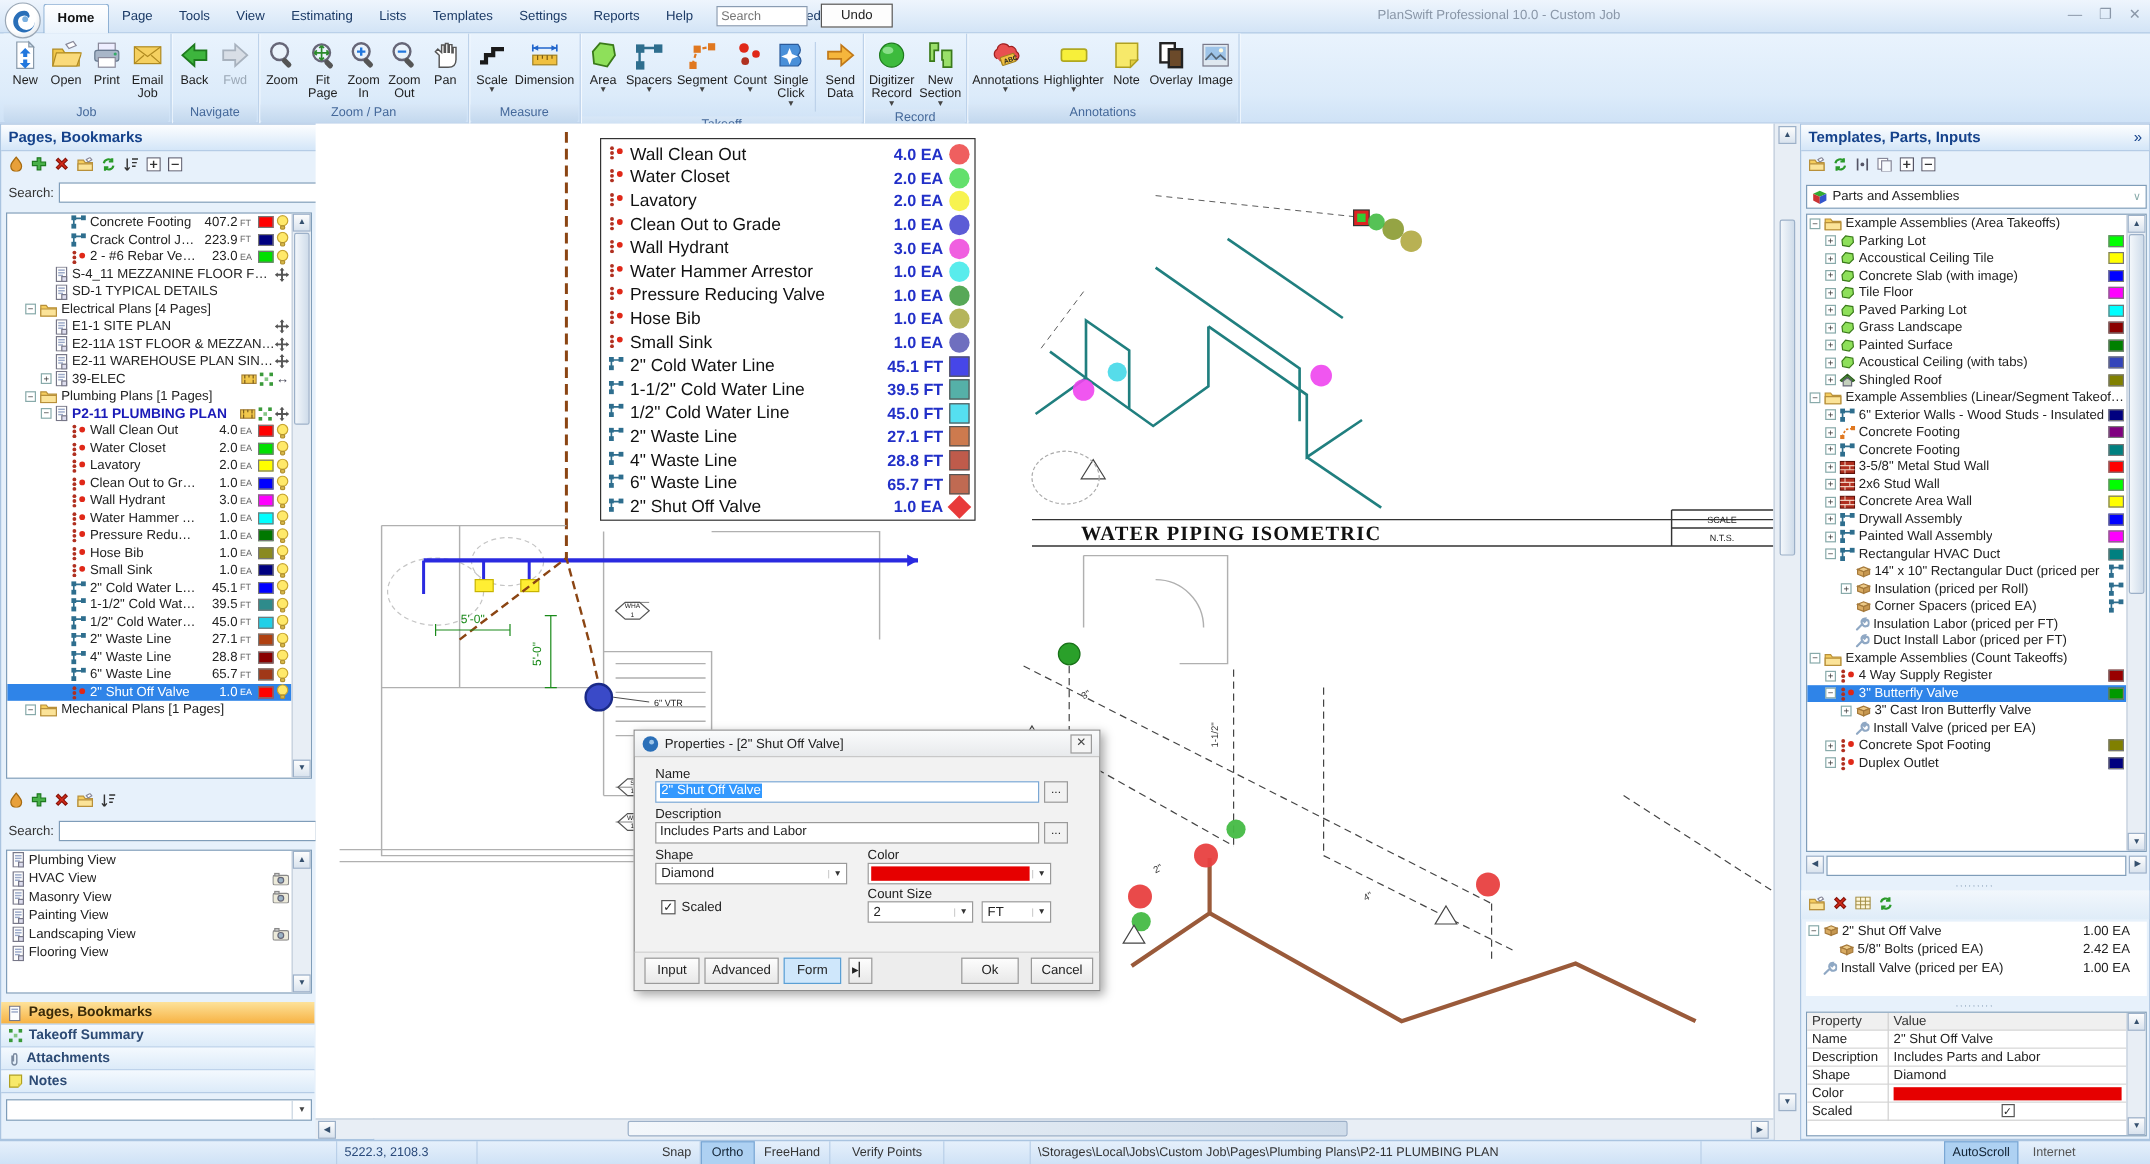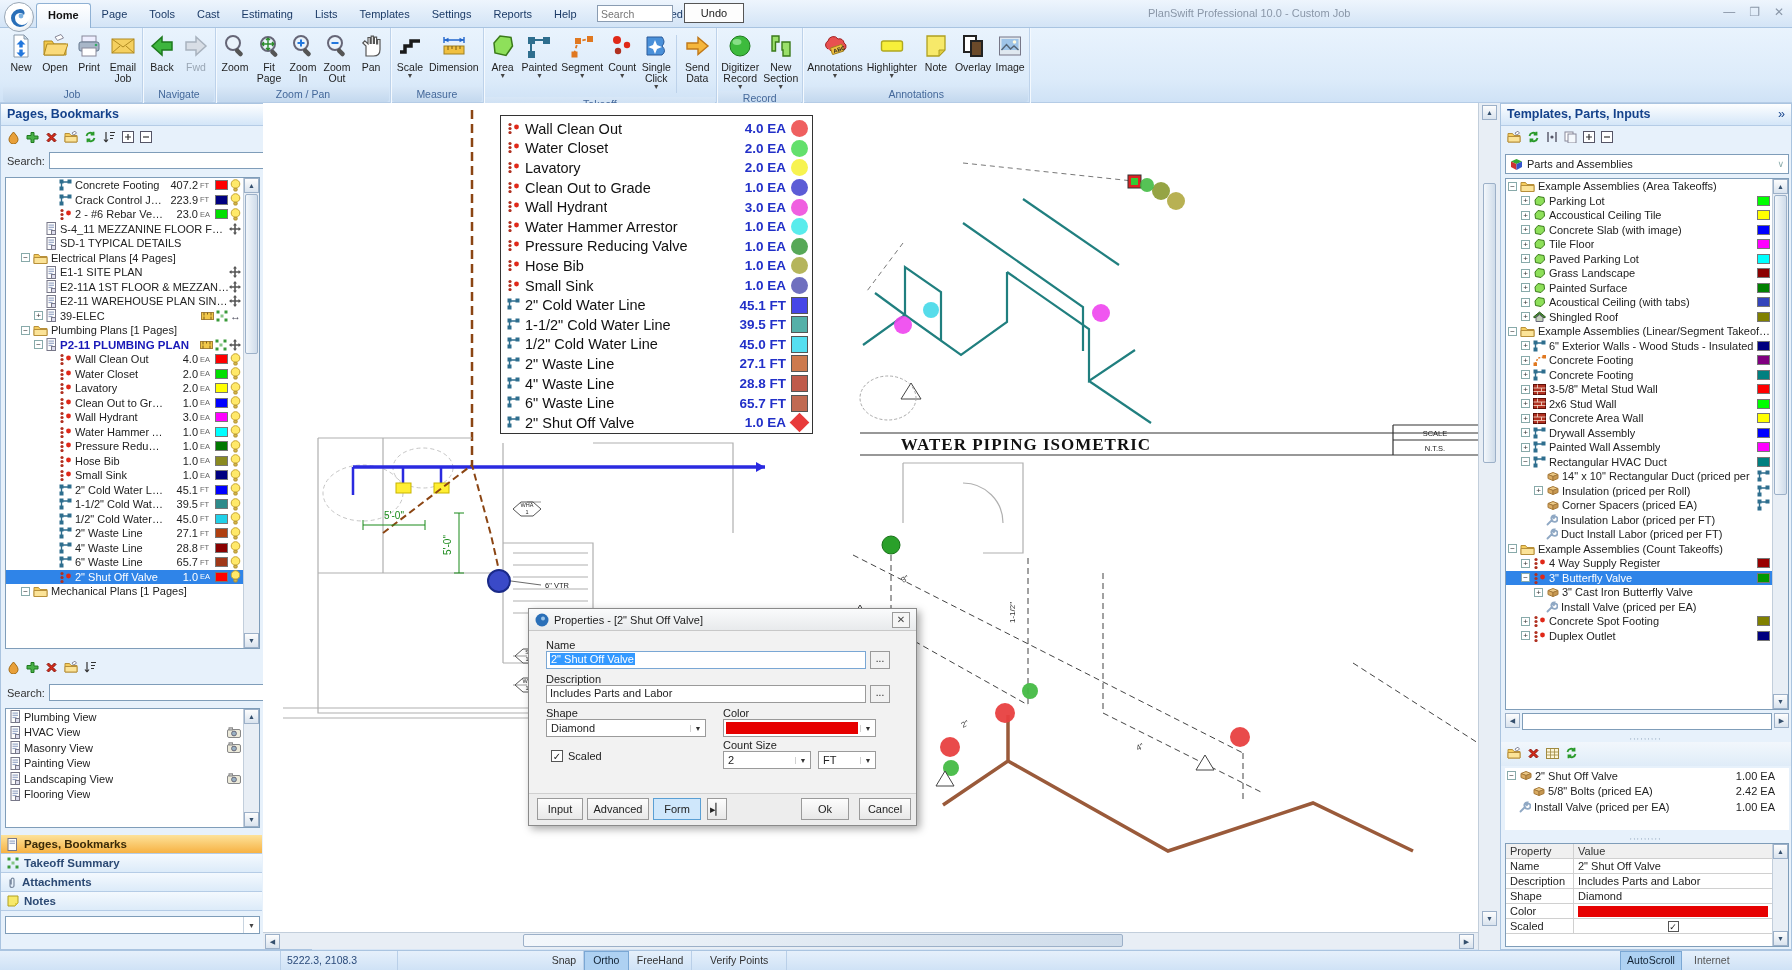--- a/index.html
+++ b/index.html
@@ -128,21 +128,21 @@
     <div class="logo">
       <svg width="24" height="24" viewBox="0 0 24 24">
           <path d="M12 3 a9 9 0 1 0 9 9 a7 7 0 0 1 -14 0 a5 5 0 0 1 9 -3 a4 4 0 0 0 -4 -6z" fill="#2a6fb8"></path>
           <circle cx="13" cy="10" r="2.4" fill="#7ab0e0"></circle>
         </svg>
     </div>
     <div class="menutabs" id="menutabs">
         <div class="mtab active">Home</div>
         <div class="mtab">Page</div>
         <div class="mtab">Tools</div>
-        <div class="mtab">Cast</div>
+        <div class="mtab">View</div>
         <div class="mtab">Estimating</div>
         <div class="mtab">Lists</div>
         <div class="mtab">Templates</div>
         <div class="mtab">Settings</div>
         <div class="mtab">Reports</div>
         <div class="mtab">Help</div>
         <div class="mtab">Plugins</div>
         <div class="mtab">Need Work?</div>
       </div>
     <input class="tsearch" placeholder="Search" style="">
@@ -318,21 +318,21 @@
             </div>
             <div class="rbtn">
               <div class="ric">
                 <svg width="26" height="26">
                   <path d="M5 21 V7 H21" stroke="#2e6e8e" stroke-width="2" fill="none"></path>
                   <rect x="2" y="18" width="7" height="7" fill="#2e6e8e"></rect>
                   <rect x="2" y="4" width="7" height="7" fill="#2e6e8e"></rect>
                   <rect x="17" y="4" width="7" height="7" fill="#2e6e8e"></rect>
                 </svg>
               </div>
-              <div class="rlb">Painted</div>
+              <div class="rlb">Spacers</div>
               <div class="caret">▼</div>
             </div>
             <div class="rbtn">
               <div class="ric">
                 <svg width="26" height="26">
                   <path d="M5 21 L9 8 L21 6" stroke="#e07820" stroke-width="1.8" fill="none" stroke-dasharray="3.5,2.5"></path>
                   <rect x="2.5" y="18.5" width="6" height="6" fill="#e07820"></rect>
                   <rect x="6" y="5" width="6" height="6" fill="#e07820"></rect>
                   <rect x="18" y="3" width="6" height="6" fill="#e07820"></rect>
                 </svg>
@@ -2263,17 +2263,18 @@
   </div>
 
   <div class="statusbar">
     <div class="scell coordtext" style="left:280px;width:118px;border-left:1px solid #b9cfe8;">5222.3, 2108.3</div>
     <div id="status-toggles">
         <div class="scell toggle" style="left: 545px; width: 38.8px;">Snap</div>
         <div class="scell toggle pressed" style="left: 583.8px; width: 45px;">Ortho</div>
         <div class="scell toggle" style="left: 628.8px; width: 63.6px;">FreeHand</div>
         <div class="scell toggle" style="left: 692.4px; width: 94.6px;">Verify Points</div>
       </div>
+    <div class="scell" style="left:858px;width:560px;border-left:1px solid #b9cfe8;">\Storages\Local\Jobs\Custom Job\Pages\Plumbing Plans\P2-11 PLUMBING PLAN</div>
     <div class="scell toggle pressed" style="left:1620px;width:62px;">AutoScroll</div>
     <div class="scell" style="left:1688px;width:104px;border-right:none;color:#555;">Internet Connected...</div>
   </div>
 
 </div>
 
 </body></html>

